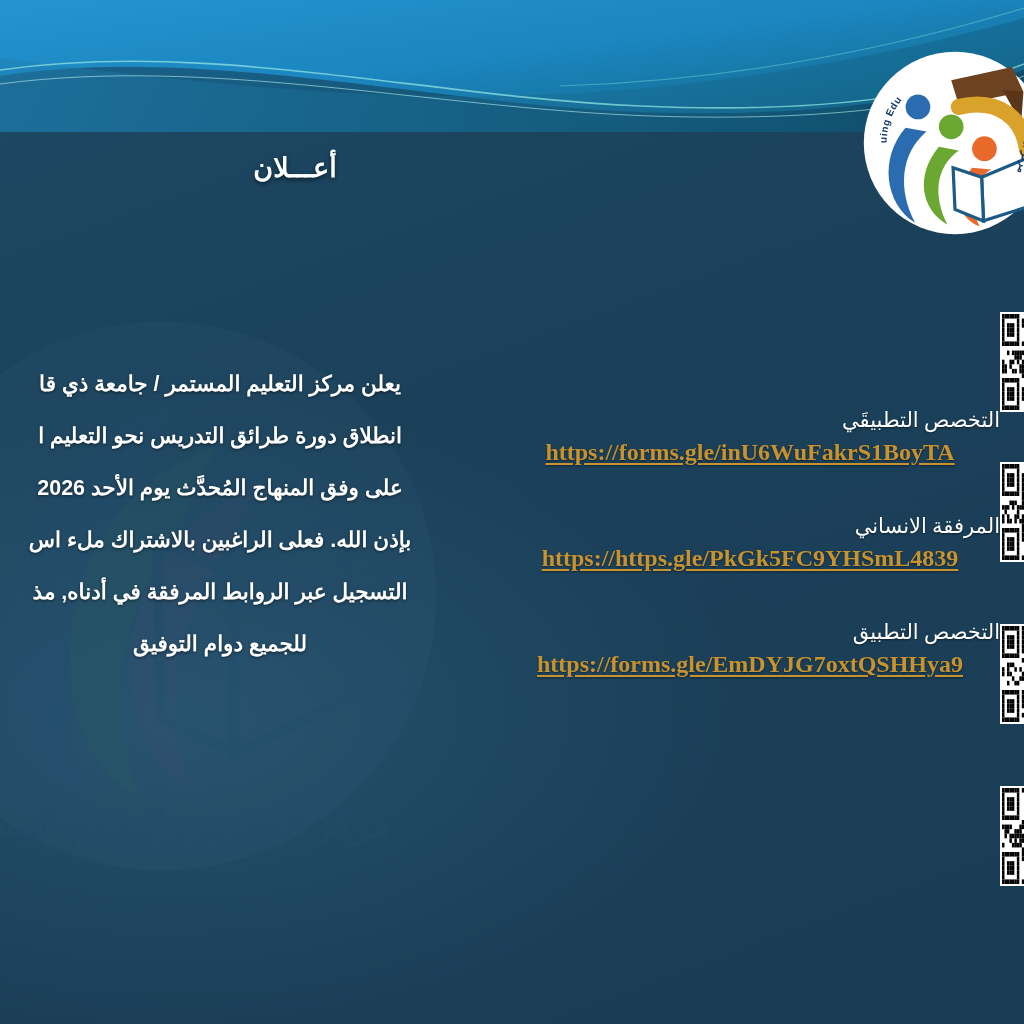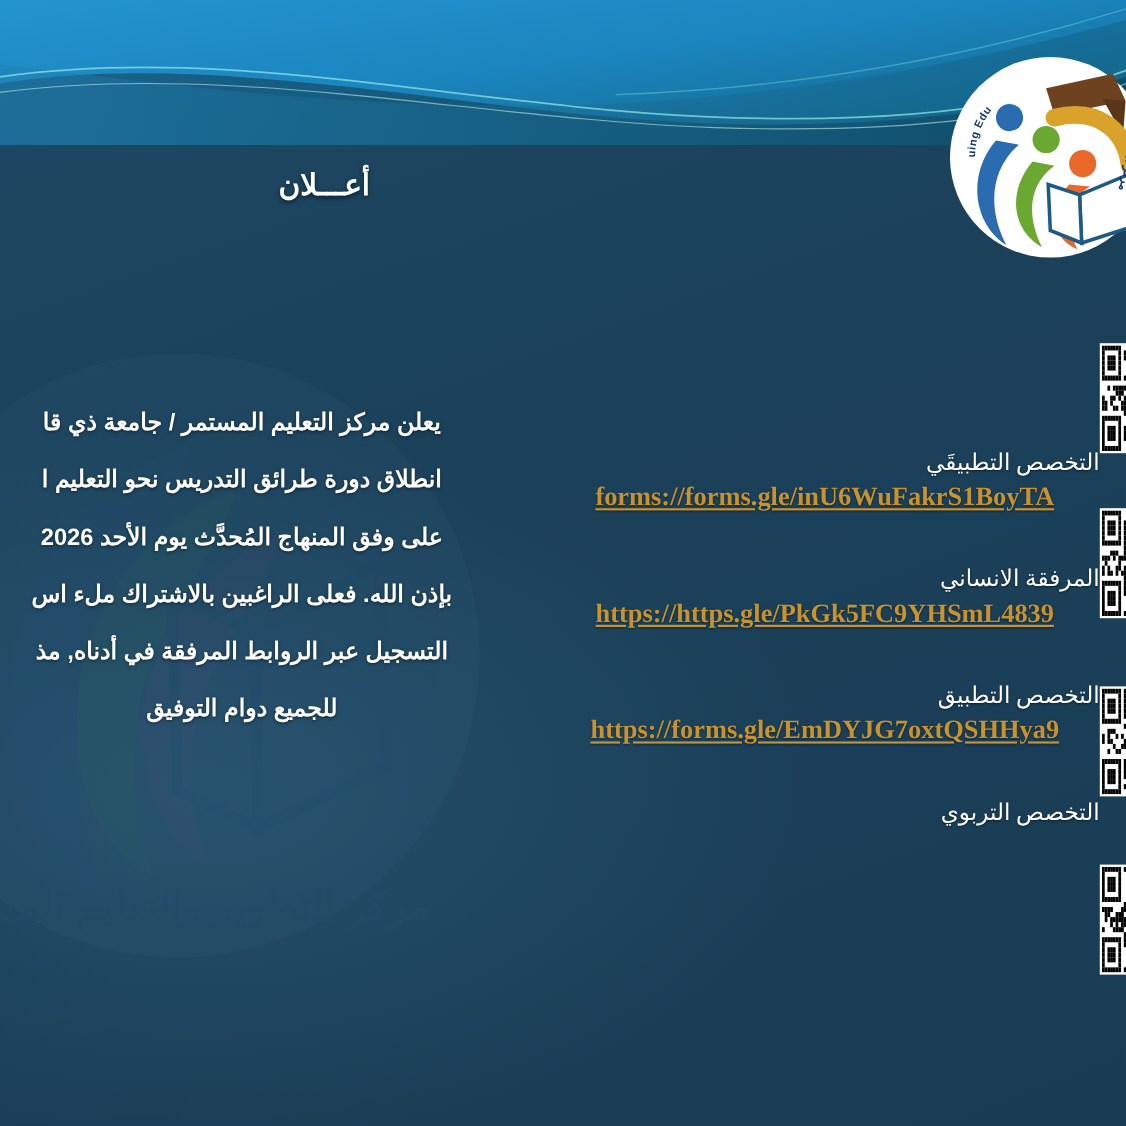--- a/index.html
+++ b/index.html
@@ -210,35 +210,34 @@
     <span class="ln">على وفق  المنهاج المُحدَّث يوم الأحد 2026</span>
     <span class="ln">بإذن الله.  فعلى الراغبين بالاشتراك ملء اس</span>
     <span class="ln">التسجيل عبر  الروابط المرفقة في  أدناه, مذ</span>
     <span class="ln last">للجميع دوام التوفيق</span>
   </div>
 
   <div class="links">
 
     <div class="link-item">
       <span class="spec-label">التخصص التطبيقَي</span>
-      <a class="spec-url" href="#">forms://forms.gle/inU6WuFakrS1BoyTA</a>
+      <a class="spec-url" href="#">https://forms.gle/inU6WuFakrS1BoyTA</a>
     </div>
 
     <div class="link-item">
       <span class="spec-label">المرفقة الانساني</span>
       <a class="spec-url" href="#">https://https.gle/PkGk5FC9YHSmL4839</a>
     </div>
 
     <div class="link-item">
       <span class="spec-label">التخصص التطبيق</span>
       <a class="spec-url" href="#">https://forms.gle/EmDYJG7oxtQSHHya9</a>
     </div>
 
     <div class="link-item">
-      <span class="spec-label">التخصص التربوي</span>
     </div>
 
   </div>
 
   <div class="qr qr-0">
       <svg viewBox="0 0 21 21" preserveAspectRatio="none">
         <rect width="21" height="21" fill="#fff"></rect>
         <rect x="0" y="0" width="1" height="1" fill="#000"></rect>
         <rect x="1" y="0" width="1" height="1" fill="#000"></rect>
         <rect x="2" y="0" width="1" height="1" fill="#000"></rect>

